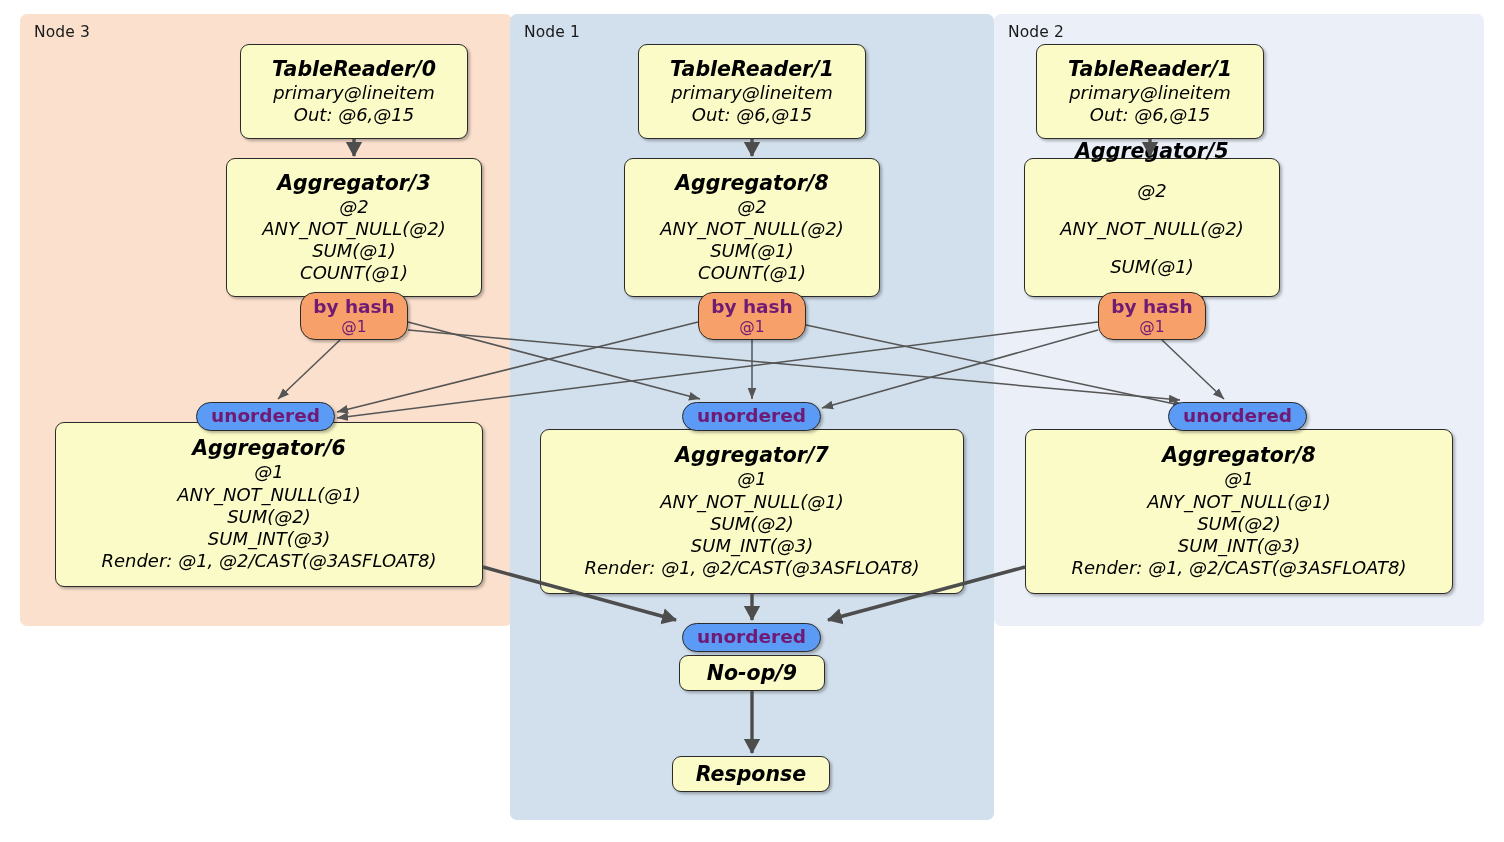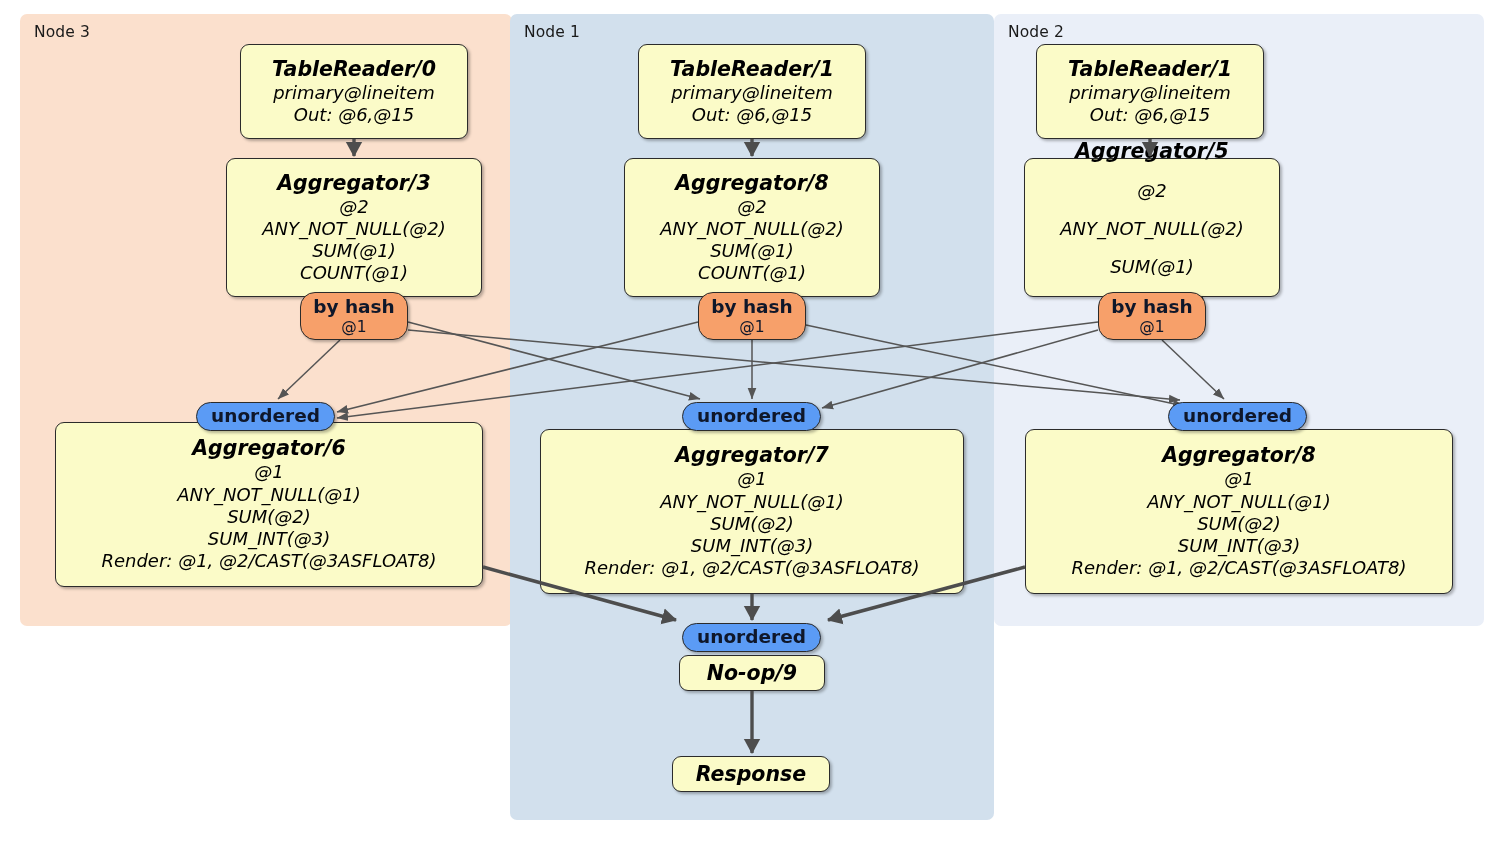--- a/index.html
+++ b/index.html
@@ -79,21 +79,21 @@
     position: absolute;
     box-sizing: border-box;
     border: 1.6px solid #2b2b2b;
     border-radius: 999px;
     box-shadow: 2px 2px 3px rgba(0,0,0,0.28);
     text-align: center;
     display: flex;
     flex-direction: column;
     justify-content: center;
     align-items: center;
-    color: #0f172a;
+    color: #701a75;
   }
   .pill.hash {
     background: #f7a06a;
     border-radius: 15px;
   }
   .pill.unordered {
     background: #5b9bf5;
   }
   .pill .t {
     font-weight: bold;

